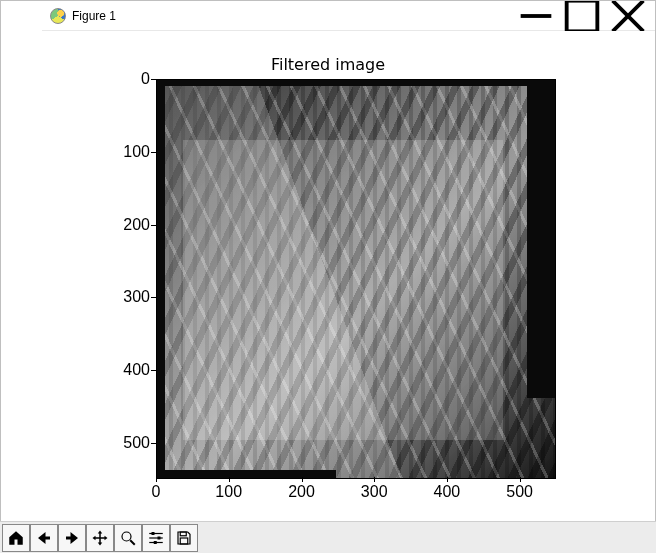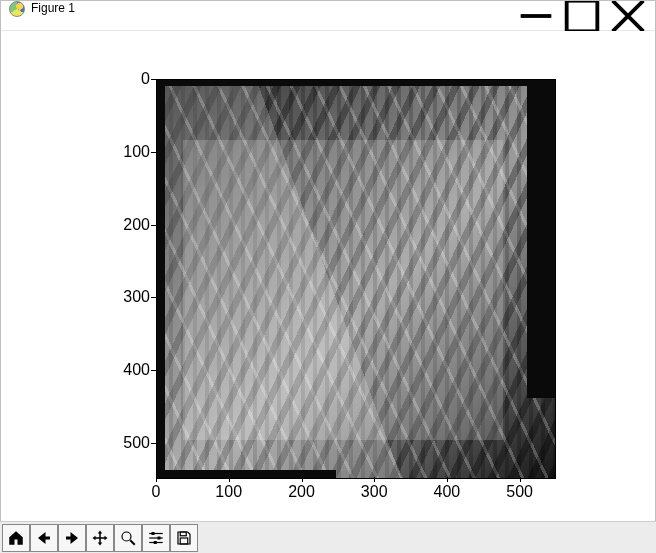--- a/index.html
+++ b/index.html
@@ -9,23 +9,24 @@
     background: #fff;
     width: 656px;
     height: 553px;
     overflow: hidden;
     border: 1px solid #bfbfbf;
   }
   .titlebar {
     height: 30px;
     background: #fff;
     display: flex;
-    align-items: flex-start;
+    align-items: center;
     padding: 0 4px 0 8px;
     border-bottom: 1px solid #e8e8e8;
+    margin-left: 41px;
   }
   .app-icon {
     width: 16px; height: 16px;
     margin-right: 6px;
     border-radius: 50%;
     background:
       radial-gradient(circle at 70% 30%, #ffd24a 0 25%, transparent 26%),
       conic-gradient(#3a77c8 0 120deg, #e8e857 120deg 240deg, #7cc87c 240deg 360deg);
     border: 1px solid #888;
   }
@@ -147,20 +148,21 @@
   <div class="winbtn close" title="Close">
     <svg viewBox="0 0 12 12">
         <line x1="2" y1="2" x2="10" y2="10"></line>
         <line x1="10" y1="2" x2="2" y2="10"></line>
       </svg>
   </div>
 </div>
 
 <div class="canvas-area">
 
+  <div class="plot-title">Filtered image</div>
 
   <div class="axes">
     <div class="image-content"></div>
     <div class="dark-strip ds-left"></div>
     <div class="dark-strip ds-right"></div>
     <div class="dark-strip ds-top"></div>
     <div class="dark-strip ds-bot"></div>
     <div class="bright-overlay"></div>
   </div>
 

